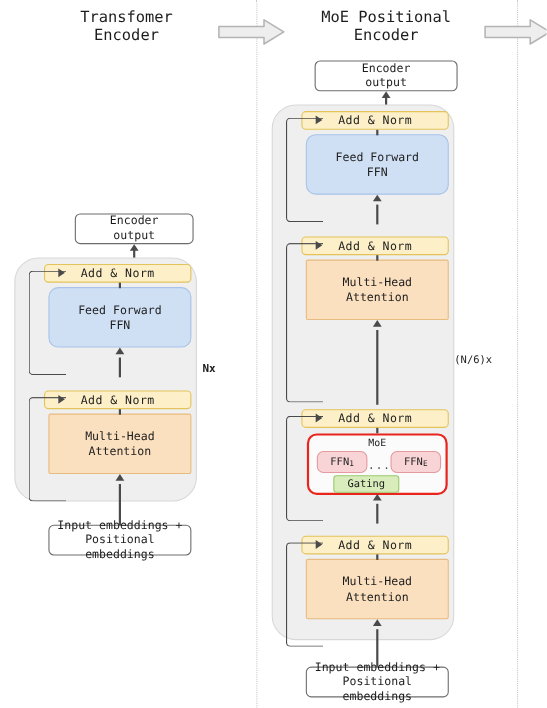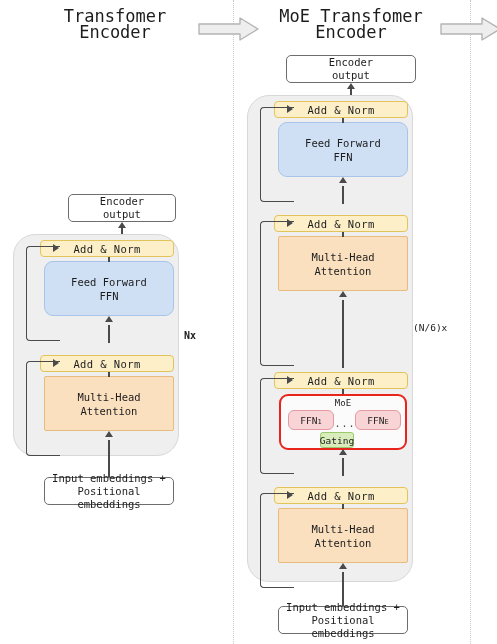--- a/index.html
+++ b/index.html
@@ -26,21 +26,21 @@
     width: 0;
     height: 644px;
     border-left: 1px dotted #c9c9c9;
   }
 
   
   .heading {
     position: absolute;
     text-align: center;
     font-family: "DejaVu Sans Mono", monospace;
-    font-size: 17px;
+    font-size: 14px;
     line-height: 16px;
     color: #1c1c1c;
     white-space: pre-line;
   }
 
   
   .big-arrow {
     position: absolute;
   }
 
@@ -210,21 +210,21 @@
 <body>
 
 <div id="page">
 
   <div class="divider" style="left:233px;"></div>
   <div class="divider" style="left:470px;"></div>
 
   <div class="heading" style="left:40px; top:8px; width:150px;">Transfomer
 Encoder</div>
 
-  <div class="heading" style="left:266px; top:8px; width:170px;">MoE Transfomer
+  <div class="heading" style="left:266px; top:8px; width:170px;">MoE Positional
 Encoder</div>
 
   <div class="big-arrow" style="left:198px; top:17px;">
     <svg width="62" height="24" viewBox="0 0 62 24">
       <polygon points="1,7 42,7 42,1 60,12 42,23 42,17 1,17" fill="#eeeeee" stroke="#b4b4b4" stroke-width="1.4" stroke-linejoin="round"></polygon>
     </svg>
   </div>
 
   <div class="big-arrow" style="left:440px; top:17px;">
     <svg width="62" height="24" viewBox="0 0 62 24">
@@ -317,21 +317,21 @@
         <sub>1</sub>
       </div>
 
     <div class="moe-dots" style="left:53px; top:22px; width:22px;">...</div>
 
     <div class="moe-expert" style="left:74px; top:14px; width:46px; height:20px;">
         <span>FFN</span>
         <sub>E</sub>
       </div>
 
-    <div class="moe-gating" style="left:39px; top:36px; width:34px; height:16px;">Gating</div>
+    <div class="moe-gating" style="left:22px; top:36px; width:60px; height:16px;">Gating</div>
   </div>
 
   <div class="vline" style="left:342px; top:458px; height:18px;"></div>
   <div class="arrowhead-up" style="left:339px; top:449px;"></div>
 
   <div class="residual" style="left:260px; top:378px; width:34px; height:96px;"></div>
   <div class="arrowhead-right" style="left:287px; top:376px;"></div>
 
   <div class="node node-addnorm" style="left:274px; top:487px; width:134px; height:17px;">Add &amp; Norm</div>
 

